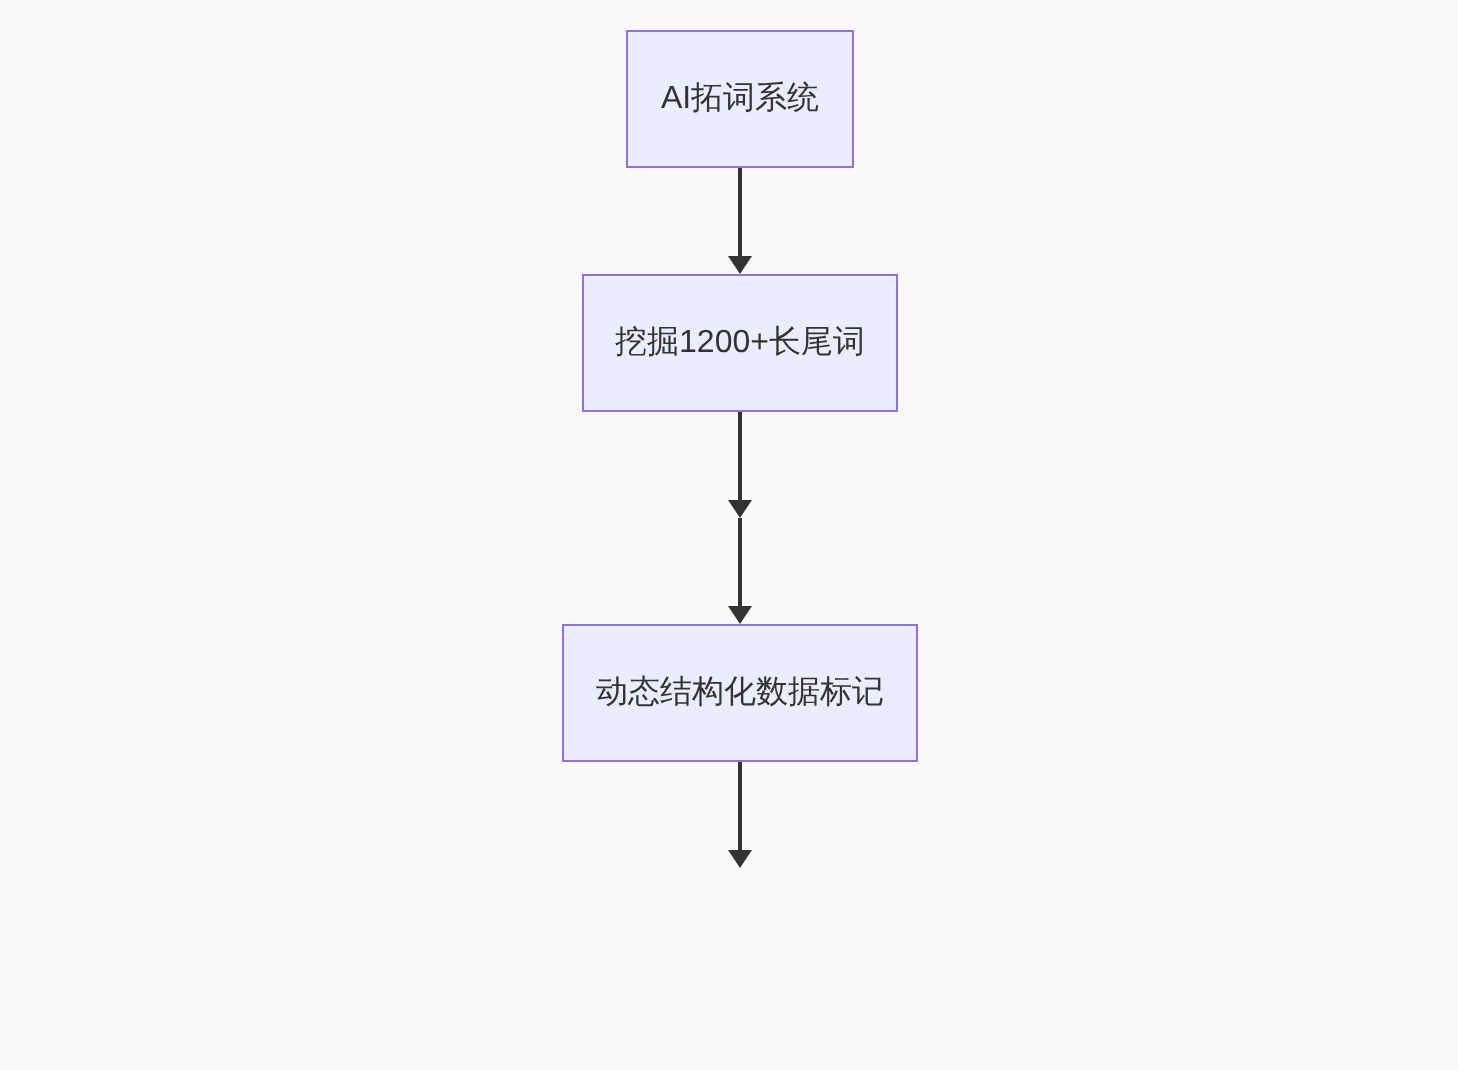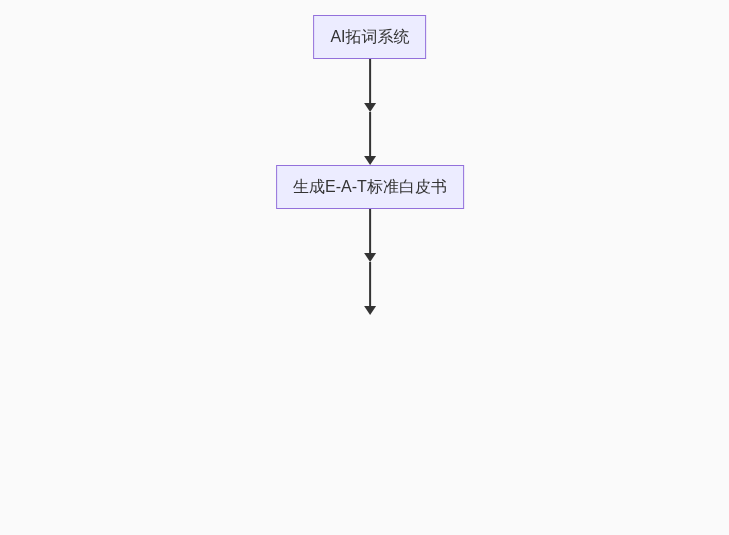--- a/index.html
+++ b/index.html
@@ -18,21 +18,21 @@
     position: absolute;
     top: 15px;
     left: 370px;
     transform: translateX(-50%);
     display: flex;
     flex-direction: column;
     align-items: center;
   }
   .node {
     box-sizing: border-box;
-    height: 44px;
+    height: 69px;
     padding: 0 16px;
     background: #ECECFF;
     border: 1.3px solid #9370DB;
     display: flex;
     align-items: center;
     white-space: nowrap;
   }
   .node-label {
     font-size: 16px;
     color: #333333;
@@ -64,35 +64,38 @@
 
   <div class="node">
     <span class="node-label">AI拓词系统</span>
   </div>
 
   <div class="arrow">
     <div class="arrow-line"></div>
     <div class="arrow-head"></div>
   </div>
 
-
-  <div class="arrow">
-    <div class="arrow-line"></div>
-    <div class="arrow-head"></div>
-  </div>
-
   <div class="node">
-    <span class="node-label">生成E-A-T标准白皮书</span>
+    <span class="node-label">挖掘1200+长尾词</span>
   </div>
 
   <div class="arrow">
     <div class="arrow-line"></div>
     <div class="arrow-head"></div>
   </div>
 
 
   <div class="arrow">
     <div class="arrow-line"></div>
     <div class="arrow-head"></div>
   </div>
 
+  <div class="node">
+    <span class="node-label">动态结构化数据标记</span>
+  </div>
+
+  <div class="arrow">
+    <div class="arrow-line"></div>
+    <div class="arrow-head"></div>
+  </div>
+
 
 </div>
 
 </body></html>

